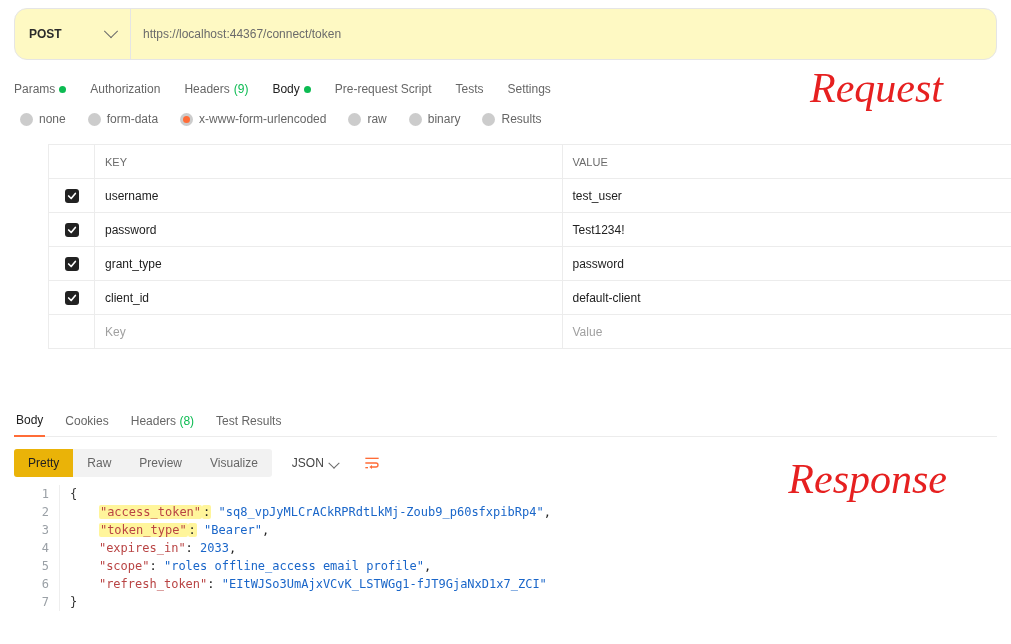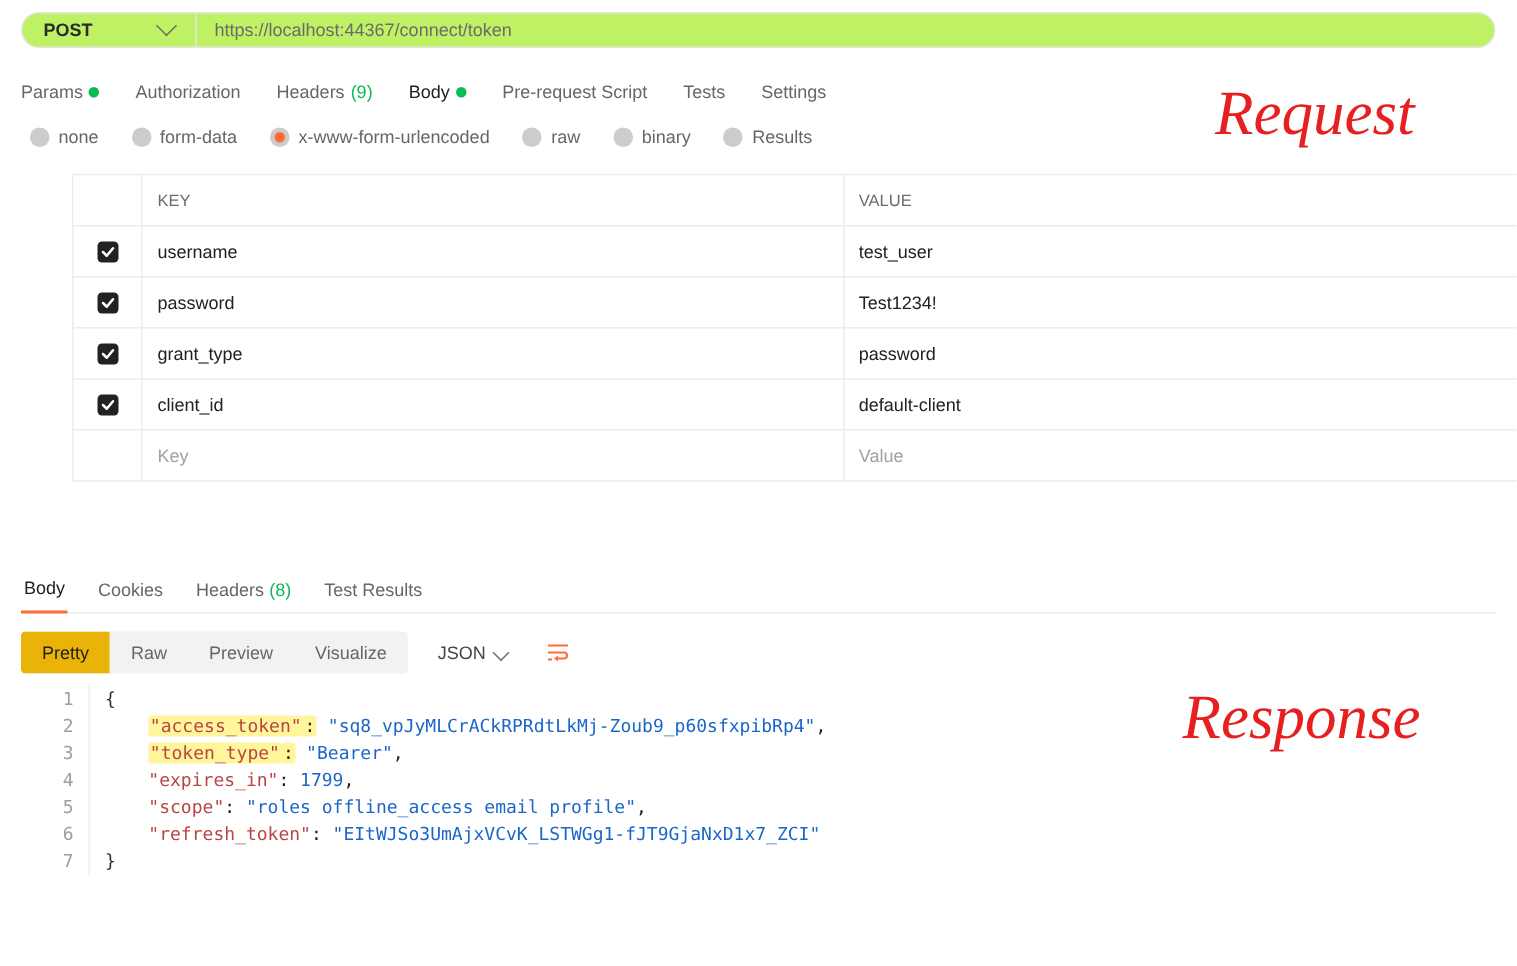--- a/index.html
+++ b/index.html
@@ -1,20 +1,20 @@
 <!DOCTYPE html>
 <html><head>
 <meta charset="utf-8">
 <style>
   * { box-sizing: border-box; margin: 0; padding: 0; }
   body { font-family: -apple-system, BlinkMacSystemFont, "Segoe UI", Arial, sans-serif; font-size: 12px; color: #212121; background: #fff; width: 1011px; }
   .container { padding: 8px 14px 20px 14px; position: relative; }
 
   
-  .url-row { display: flex; height: 24px; border: 1px solid #e5e5e5; border-radius: 13px; background: #bef264; }
+  .url-row { display: flex; height: 52px; border: 1px solid #e5e5e5; border-radius: 13px; background: #fef9c3; }
   .method-sel { width: 116px; display: flex; align-items: center; justify-content: space-between; padding: 0 14px; border-right: 1px solid #e5e5e5; font-weight: 600; font-size: 12px; color: #2b2b2b; cursor: pointer; }
   .chev { width: 10px; height: 10px; border-right: 1.5px solid #6b6b6b; border-bottom: 1.5px solid #6b6b6b; transform: rotate(45deg) translate(-2px,-2px); }
   .url-input { flex: 1; padding: 0 12px; border: 0; background: transparent; font-size: 12px; color: #6b6b6b; outline: none; }
 
   
   .tabs { display: flex; gap: 24px; margin-top: 22px; align-items: center; }
   .tab { font-size: 12px; color: #666; cursor: pointer; display: inline-flex; align-items: center; gap: 4px; }
   .tab.active { color: #212121; }
   .dot { width: 7px; height: 7px; border-radius: 50%; background: #0cbb52; display: inline-block; }
   .count-green { color: #0cbb52; }
@@ -31,21 +31,21 @@
   .kv-head, .kv-row { display: grid; grid-template-columns: 46px 1fr 1fr; }
   .kv-head div, .kv-row div { border-right: 1px solid #ececec; border-bottom: 1px solid #ececec; padding: 8px 10px; display: flex; align-items: center; min-height: 34px; }
   .kv-head { background: #fff; }
   .kv-head div { font-size: 11px; color: #6b6b6b; padding-top: 10px; padding-bottom: 10px; }
   .chk { width: 14px; height: 14px; border-radius: 3px; background: #222; display: inline-flex; align-items: center; justify-content: center; }
   .chk svg { width: 10px; height: 10px; }
   .placeholder { color: #a0a0a0; }
 
   
   .big-label { position: absolute; color: #e62020; font-family: Georgia, 'Times New Roman', serif; font-size: 42px; font-style: italic; }
-  .lbl-req { right: 68px; top: 52px; }
+  .lbl-req { right: 68px; top: 64px; }
   .lbl-res { right: 64px; top: 455px; }
 
   
   .resp-sec { margin-top: 58px; }
   .resp-tabs { display: flex; gap: 18px; align-items: center; border-bottom: 1px solid #ececec; }
   .resp-tab { padding: 6px 2px 8px 2px; color: #666; cursor: pointer; }
   .resp-tab.active { color: #212121; border-bottom: 2px solid #ff6c37; margin-bottom: -1px; }
 
   .resp-tools { display: flex; gap: 8px; align-items: center; margin-top: 12px; }
   .tool-grp { display: flex; background: #f2f2f2; border-radius: 3px; overflow: hidden; }
@@ -230,21 +230,21 @@
           <div>3</div>
           <div>4</div>
           <div>5</div>
           <div>6</div>
           <div>7</div>
         </div>
       <div class="code-lines" id="code-lines">
           <div><span class="brace">{</span></div>
           <div>&nbsp;&nbsp;&nbsp;&nbsp;<span class="key hl">"access_token"</span><span class="hl">:</span> <span class="str">"sq8_vpJyMLCrACkRPRdtLkMj-Zoub9_p60sfxpibRp4"</span>,</div>
           <div>&nbsp;&nbsp;&nbsp;&nbsp;<span class="key hl">"token_type"</span><span class="hl">:</span> <span class="str">"Bearer"</span>,</div>
-          <div>&nbsp;&nbsp;&nbsp;&nbsp;<span class="key">"expires_in"</span>: <span class="num">1799</span>,</div>
+          <div>&nbsp;&nbsp;&nbsp;&nbsp;<span class="key">"expires_in"</span>: <span class="num">2033</span>,</div>
           <div>&nbsp;&nbsp;&nbsp;&nbsp;<span class="key">"scope"</span>: <span class="str">"roles offline_access email profile"</span>,</div>
           <div>&nbsp;&nbsp;&nbsp;&nbsp;<span class="key">"refresh_token"</span>: <span class="str">"EItWJSo3UmAjxVCvK_LSTWGg1-fJT9GjaNxD1x7_ZCI"</span></div>
           <div><span class="brace">}</span></div>
         </div>
     </div>
   </div>
 
 </div>
 
 </body></html>

